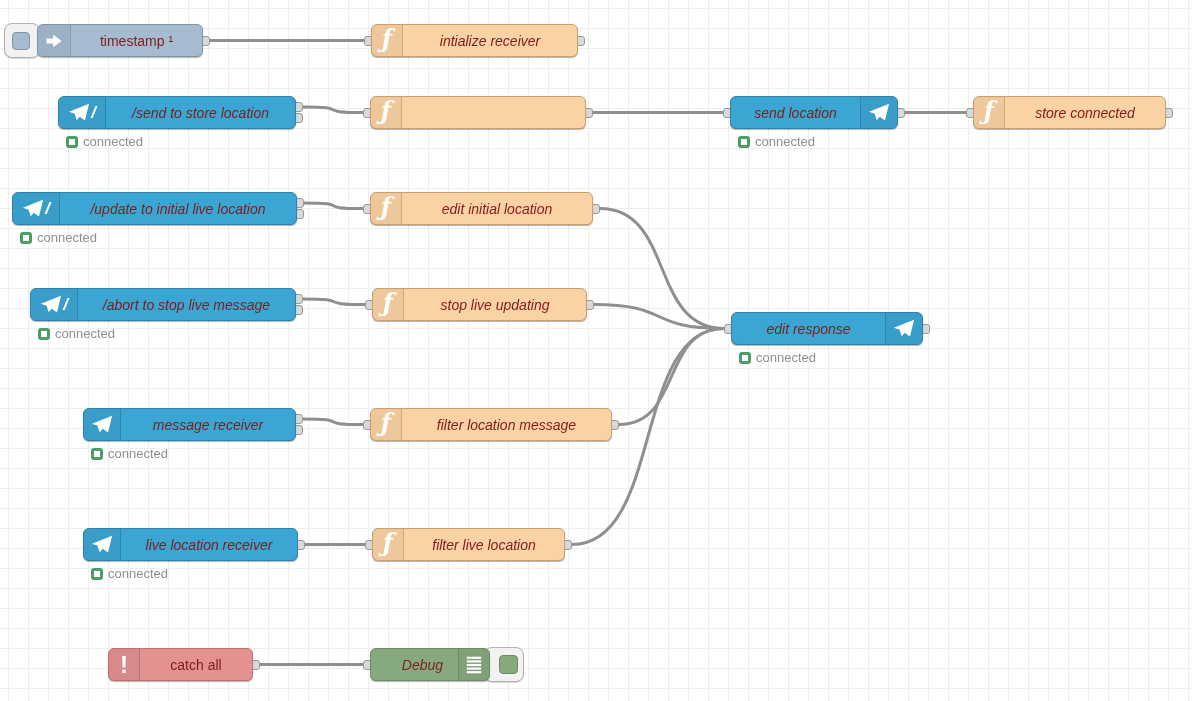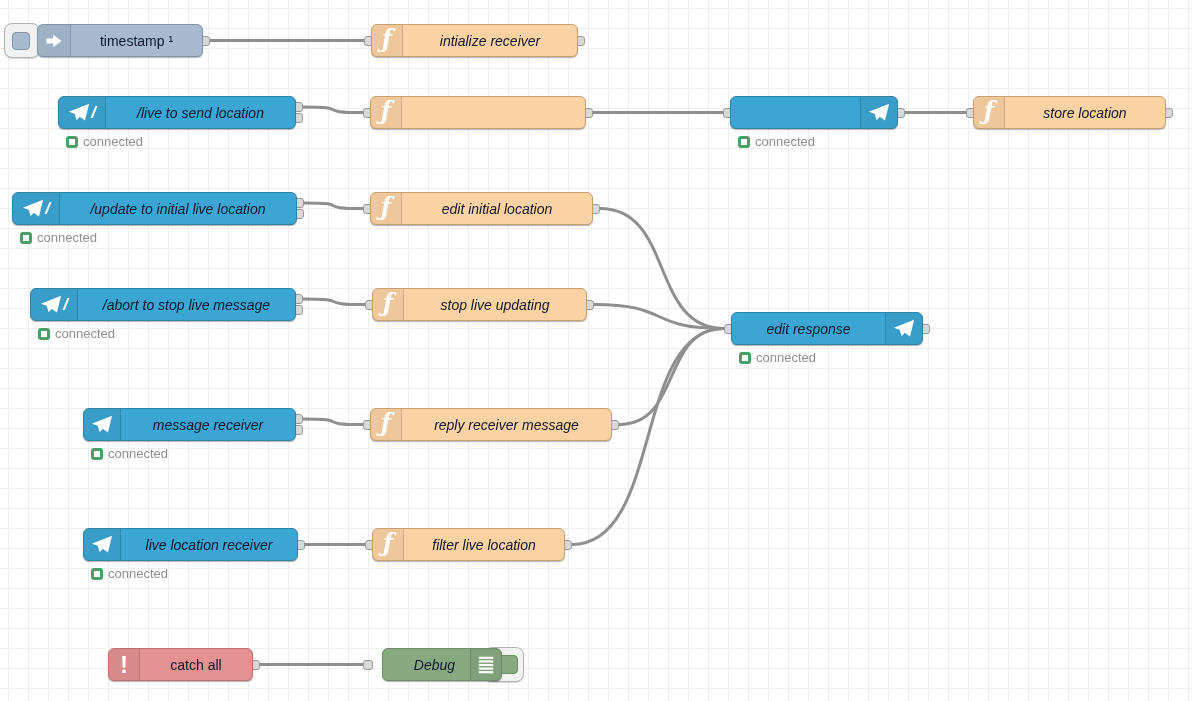--- a/index.html
+++ b/index.html
@@ -29,21 +29,21 @@
   }
   .node.icon-right{flex-direction:row-reverse;}
   .icon-region{
     display:flex;align-items:center;justify-content:center;
     background:rgba(0,0,0,0.05);flex:none;
   }
   .node .icon-region{border-right:1px solid rgba(0,0,0,0.15);border-radius:5px 0 0 5px;}
   .node.icon-right .icon-region{border-right:none;border-left:1px solid rgba(0,0,0,0.15);border-radius:0 5px 5px 0;}
   .label{
     flex:1;display:flex;align-items:center;justify-content:center;
-    font-size:14px;color:#0f172a;white-space:nowrap;padding:0 6px;
+    font-size:14px;color:#7f1d1d;white-space:nowrap;padding:0 6px;
   }
   .label.italic{font-style:italic;}
   .func-glyph{font-family:"DejaVu Serif", serif;font-style:italic;font-weight:bold;color:#fff;font-size:24px;line-height:1;margin-top:-3px;}
   .excl-glyph{font-family:"Liberation Sans", sans-serif;font-weight:bold;color:#fff;font-size:24px;line-height:1;}
   .slash-glyph{color:#fff;font-weight:bold;font-style:italic;font-size:17px;margin-left:1px;}
   .status{
     position:absolute;z-index:3;display:flex;align-items:center;gap:5px;
     font-size:13px;color:#8f8f8f;white-space:nowrap;
   }
   .status-dot{
@@ -92,53 +92,54 @@
       </div>
       <div class="port" style="left: 293px; top: 102px; width: 10px; height: 10px; position: absolute;"></div>
       <div class="port" style="left: 293px; top: 113px; width: 10px; height: 10px; position: absolute;"></div>
       <div class="node" style="left: 58px; top: 96px; width: 238px; height: 33px; position: absolute; background: rgb(59, 166, 212); border-color: rgb(46, 132, 168);">
         <div class="icon-region" style="width: 46px;">
           <svg width="22" height="22" viewBox="0 0 24 24">
             <path fill="#fff" d="M23 2 L1 10.5 l6.2 2.3 L9.5 20 l3.3-4 5.7 4.2 Z"></path>
           </svg>
           <span class="slash-glyph">/</span>
         </div>
-        <div class="label italic">/live to send location</div>
+        <div class="label italic">/send to store location</div>
       </div>
       <div class="status" style="left: 66px; top: 134px; position: absolute;">
         <div class="status-dot"></div>
         <span>connected</span>
       </div>
       <div class="port" style="left: 363px; top: 107.5px; width: 10px; height: 10px; position: absolute;"></div>
       <div class="port" style="left: 583px; top: 107.5px; width: 10px; height: 10px; position: absolute;"></div>
       <div class="node" style="left: 370px; top: 96px; width: 216px; height: 33px; position: absolute; background: rgb(251, 210, 164); border-color: rgb(199, 160, 110);">
         <div class="icon-region" style="width: 30px;">
           <span class="func-glyph">ƒ</span>
         </div>
       </div>
       <div class="port" style="left: 723px; top: 107.5px; width: 10px; height: 10px; position: absolute;"></div>
       <div class="port" style="left: 895px; top: 107.5px; width: 10px; height: 10px; position: absolute;"></div>
       <div class="node icon-right" style="left: 730px; top: 96px; width: 168px; height: 33px; position: absolute; background: rgb(59, 166, 212); border-color: rgb(46, 132, 168);">
         <div class="icon-region" style="width: 36px;">
           <svg width="22" height="22" viewBox="0 0 24 24">
             <path fill="#fff" d="M23 2 L1 10.5 l6.2 2.3 L9.5 20 l3.3-4 5.7 4.2 Z"></path>
           </svg>
         </div>
+        <div class="label italic">send location</div>
       </div>
       <div class="status" style="left: 738px; top: 134px; position: absolute;">
         <div class="status-dot"></div>
         <span>connected</span>
       </div>
       <div class="port" style="left: 966px; top: 107.5px; width: 10px; height: 10px; position: absolute;"></div>
       <div class="port" style="left: 1163px; top: 107.5px; width: 10px; height: 10px; position: absolute;"></div>
       <div class="node" style="left: 973px; top: 96px; width: 193px; height: 33px; position: absolute; background: rgb(251, 210, 164); border-color: rgb(199, 160, 110);">
         <div class="icon-region" style="width: 30px;">
           <span class="func-glyph">ƒ</span>
         </div>
-        <div class="label italic">store location</div>
+        <div class="label italic">store connected</div>
       </div>
       <div class="port" style="left: 294px; top: 198px; width: 10px; height: 10px; position: absolute;"></div>
       <div class="port" style="left: 294px; top: 209px; width: 10px; height: 10px; position: absolute;"></div>
       <div class="node" style="left: 12px; top: 192px; width: 285px; height: 33px; position: absolute; background: rgb(59, 166, 212); border-color: rgb(46, 132, 168);">
         <div class="icon-region" style="width: 46px;">
           <svg width="22" height="22" viewBox="0 0 24 24">
             <path fill="#fff" d="M23 2 L1 10.5 l6.2 2.3 L9.5 20 l3.3-4 5.7 4.2 Z"></path>
           </svg>
           <span class="slash-glyph">/</span>
         </div>
@@ -206,21 +207,21 @@
       <div class="status" style="left: 91px; top: 446px; position: absolute;">
         <div class="status-dot"></div>
         <span>connected</span>
       </div>
       <div class="port" style="left: 363px; top: 419.5px; width: 10px; height: 10px; position: absolute;"></div>
       <div class="port" style="left: 609px; top: 419.5px; width: 10px; height: 10px; position: absolute;"></div>
       <div class="node" style="left: 370px; top: 408px; width: 242px; height: 33px; position: absolute; background: rgb(251, 210, 164); border-color: rgb(199, 160, 110);">
         <div class="icon-region" style="width: 30px;">
           <span class="func-glyph">ƒ</span>
         </div>
-        <div class="label italic">reply receiver message</div>
+        <div class="label italic">filter location message</div>
       </div>
       <div class="port" style="left: 295px; top: 539.5px; width: 10px; height: 10px; position: absolute;"></div>
       <div class="node" style="left: 83px; top: 528px; width: 215px; height: 33px; position: absolute; background: rgb(59, 166, 212); border-color: rgb(46, 132, 168);">
         <div class="icon-region" style="width: 36px;">
           <svg width="22" height="22" viewBox="0 0 24 24">
             <path fill="#fff" d="M23 2 L1 10.5 l6.2 2.3 L9.5 20 l3.3-4 5.7 4.2 Z"></path>
           </svg>
         </div>
         <div class="label italic">live location receiver</div>
       </div>
@@ -240,21 +241,21 @@
       <div class="node" style="left: 108px; top: 648px; width: 145px; height: 33px; position: absolute; background: rgb(228, 145, 145); border-color: rgb(193, 112, 112);">
         <div class="icon-region" style="width: 30px;">
           <span class="excl-glyph">!</span>
         </div>
         <div class="label">catch all</div>
       </div>
       <div class="btn-frame" style="left: 484px; top: 647px; width: 40px; height: 35px; position: absolute;">
         <div class="btn-inner" style="left: 14px; top: 7px; width: 19px; height: 19px; position: absolute; background: rgb(135, 169, 128); border: 1px solid rgb(110, 140, 103);"></div>
       </div>
       <div class="port" style="left: 363px; top: 659.5px; width: 10px; height: 10px; position: absolute;"></div>
-      <div class="node icon-right" style="left: 382px; top: 648px; width: 120px; height: 33px; position: absolute; background: rgb(135, 169, 128); border-color: rgb(110, 140, 103); padding-left: 16px;">
+      <div class="node icon-right" style="left: 370px; top: 648px; width: 120px; height: 33px; position: absolute; background: rgb(135, 169, 128); border-color: rgb(110, 140, 103); padding-left: 16px;">
         <div class="icon-region" style="width: 30px;">
           <svg width="18" height="22" viewBox="0 0 20 24">
             <rect x="2" y="2.8" width="16" height="2.4" fill="#fff"></rect>
             <rect x="2" y="6.8" width="16" height="2.4" fill="#fff"></rect>
             <rect x="2" y="10.8" width="16" height="2.4" fill="#fff"></rect>
             <rect x="2" y="14.8" width="16" height="2.4" fill="#fff"></rect>
             <rect x="2" y="18.8" width="16" height="2.4" fill="#fff"></rect>
           </svg>
         </div>
         <div class="label italic">Debug</div>

